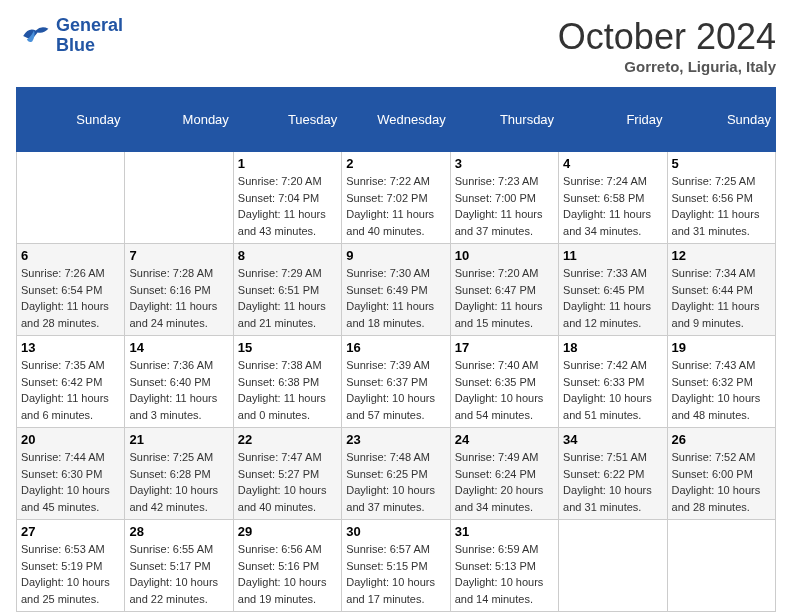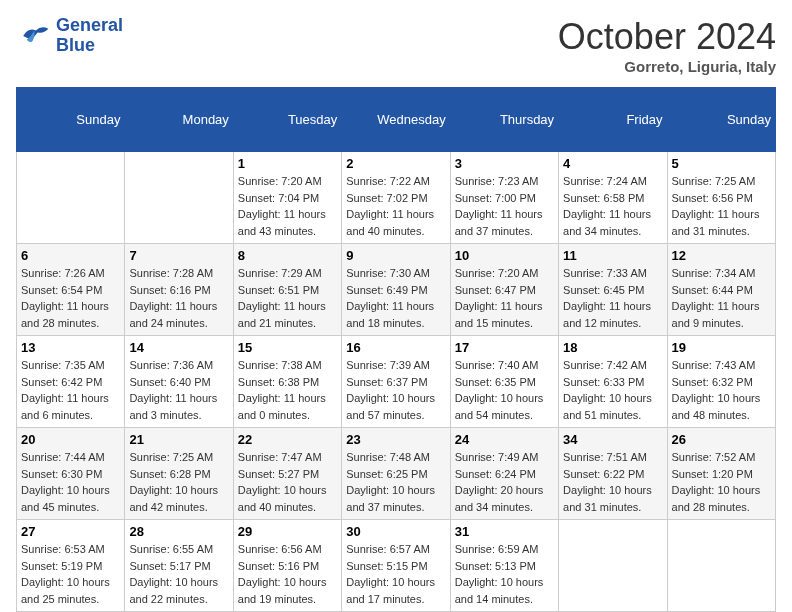--- a/index.html
+++ b/index.html
@@ -326,21 +326,21 @@
         <div class="day-info">
           <span>Sunrise: 7:51 AM</span><br>
           <span>Sunset: 6:22 PM</span><br>
           <span>Daylight: 10 hours and 31 minutes.</span>
         </div>
       </td>
         <td>
         <span class="day-number">26</span>
         <div class="day-info">
           <span>Sunrise: 7:52 AM</span><br>
-          <span>Sunset: 1:20 PM</span><br>
+          <span>Sunset: 6:00 PM</span><br>
           <span>Daylight: 10 hours and 28 minutes.</span>
         </div>
       </td>
       </tr>
       <tr>
         <td>
         <span class="day-number">27</span>
         <div class="day-info">
           <span>Sunrise: 6:53 AM</span><br>
           <span>Sunset: 5:19 PM</span><br>

